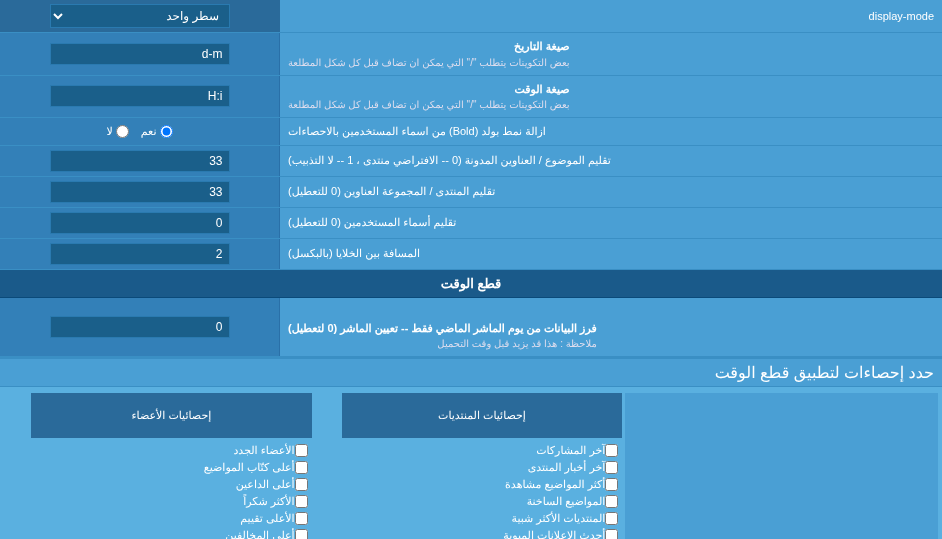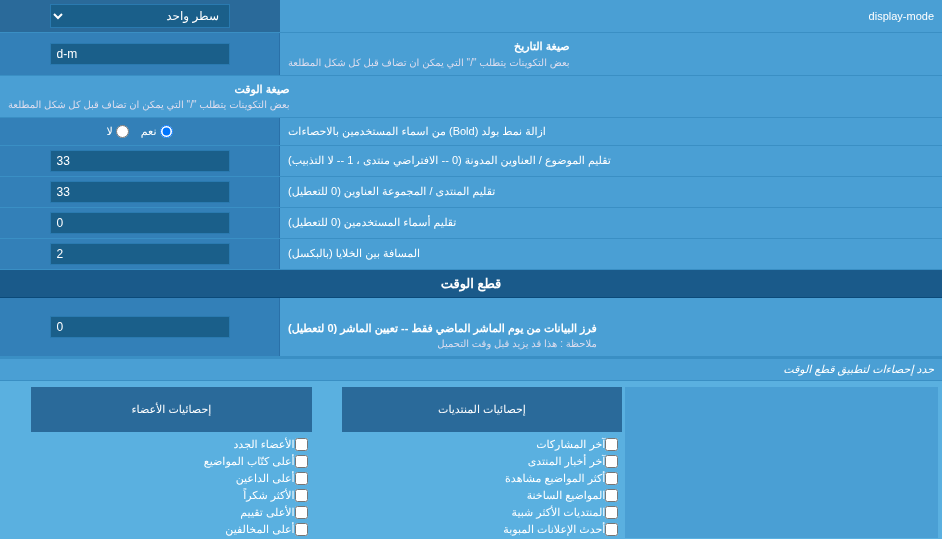--- a/index.html
+++ b/index.html
@@ -38,21 +38,21 @@
       justify-content: center;
       padding: 4px 8px;
       border-right: 1px solid #2a70a8;
     }
     .input-field {
       background: #1a5f8a;
       border: 1px solid #2a7ab0;
       color: #fff;
       padding: 3px 6px;
       font-size: 12px;
-      text-align: left;
+      text-align: right;
       width: 180px;
       direction: ltr;
     }
     .section-header {
       background: #1a5a8a;
       color: #fff;
       text-align: center;
       padding: 6px;
       font-weight: bold;
       font-size: 13px;
@@ -153,20 +153,23 @@
       <input class="input-field" type="text" value="d-m" style="">
     </div>
   </div>
 
   <div class="row">
     <div class="row-label">
       <div>
         <div style="font-weight:bold;">صيغة الوقت</div>
         <div style="font-size:10px; color:#dde;">بعض التكوينات يتطلب "/" التي يمكن ان تضاف قبل كل شكل المطلعة</div>
       </div>
+    </div>
+    <div class="row-control">
+      <input class="input-field" type="text" value="H:i" style="">
     </div>
   </div>
 
   <div class="row">
     <div class="row-label">ازالة نمط بولد (Bold) من اسماء المستخدمين بالاحصاءات</div>
     <div class="row-control">
       <div class="radio-group">
         <label class="radio-label">
           <input type="radio" name="bold" value="نعم" checked="" style="">
           <span>نعم</span>
@@ -217,21 +220,21 @@
       </div>
     </div>
     <div class="row-control">
       <input class="input-field" type="text" value="0" style="">
     </div>
   </div>
 
   <div class="stats-section">
 
     <div style="display:flex; background:#4a9fd4; border-bottom:1px solid #3a8fc4; align-items:center; padding: 4px 8px;">
-      <div style="flex:1; color:#fff; font-size:11px; text-align:right;font-style:italic;">حدد إحصاءات لتطبيق قطع الوقت</div>
+      <div style="flex:1; color:#fff; font-size:16px; text-align:right;">حدد إحصاءات لتطبيق قطع الوقت</div>
     </div>
 
     <div style="display:flex; padding:6px 4px; background:#5ab0e0;">
 
       <div style="flex:1; background:#4a9fd4; padding:4px;"></div>
 
       <div style="flex:1; margin: 0 3px;">
         <div class="stats-col-header">إحصائيات المنتديات</div>
         <div class="stats-item">
           <input type="checkbox" style="">

